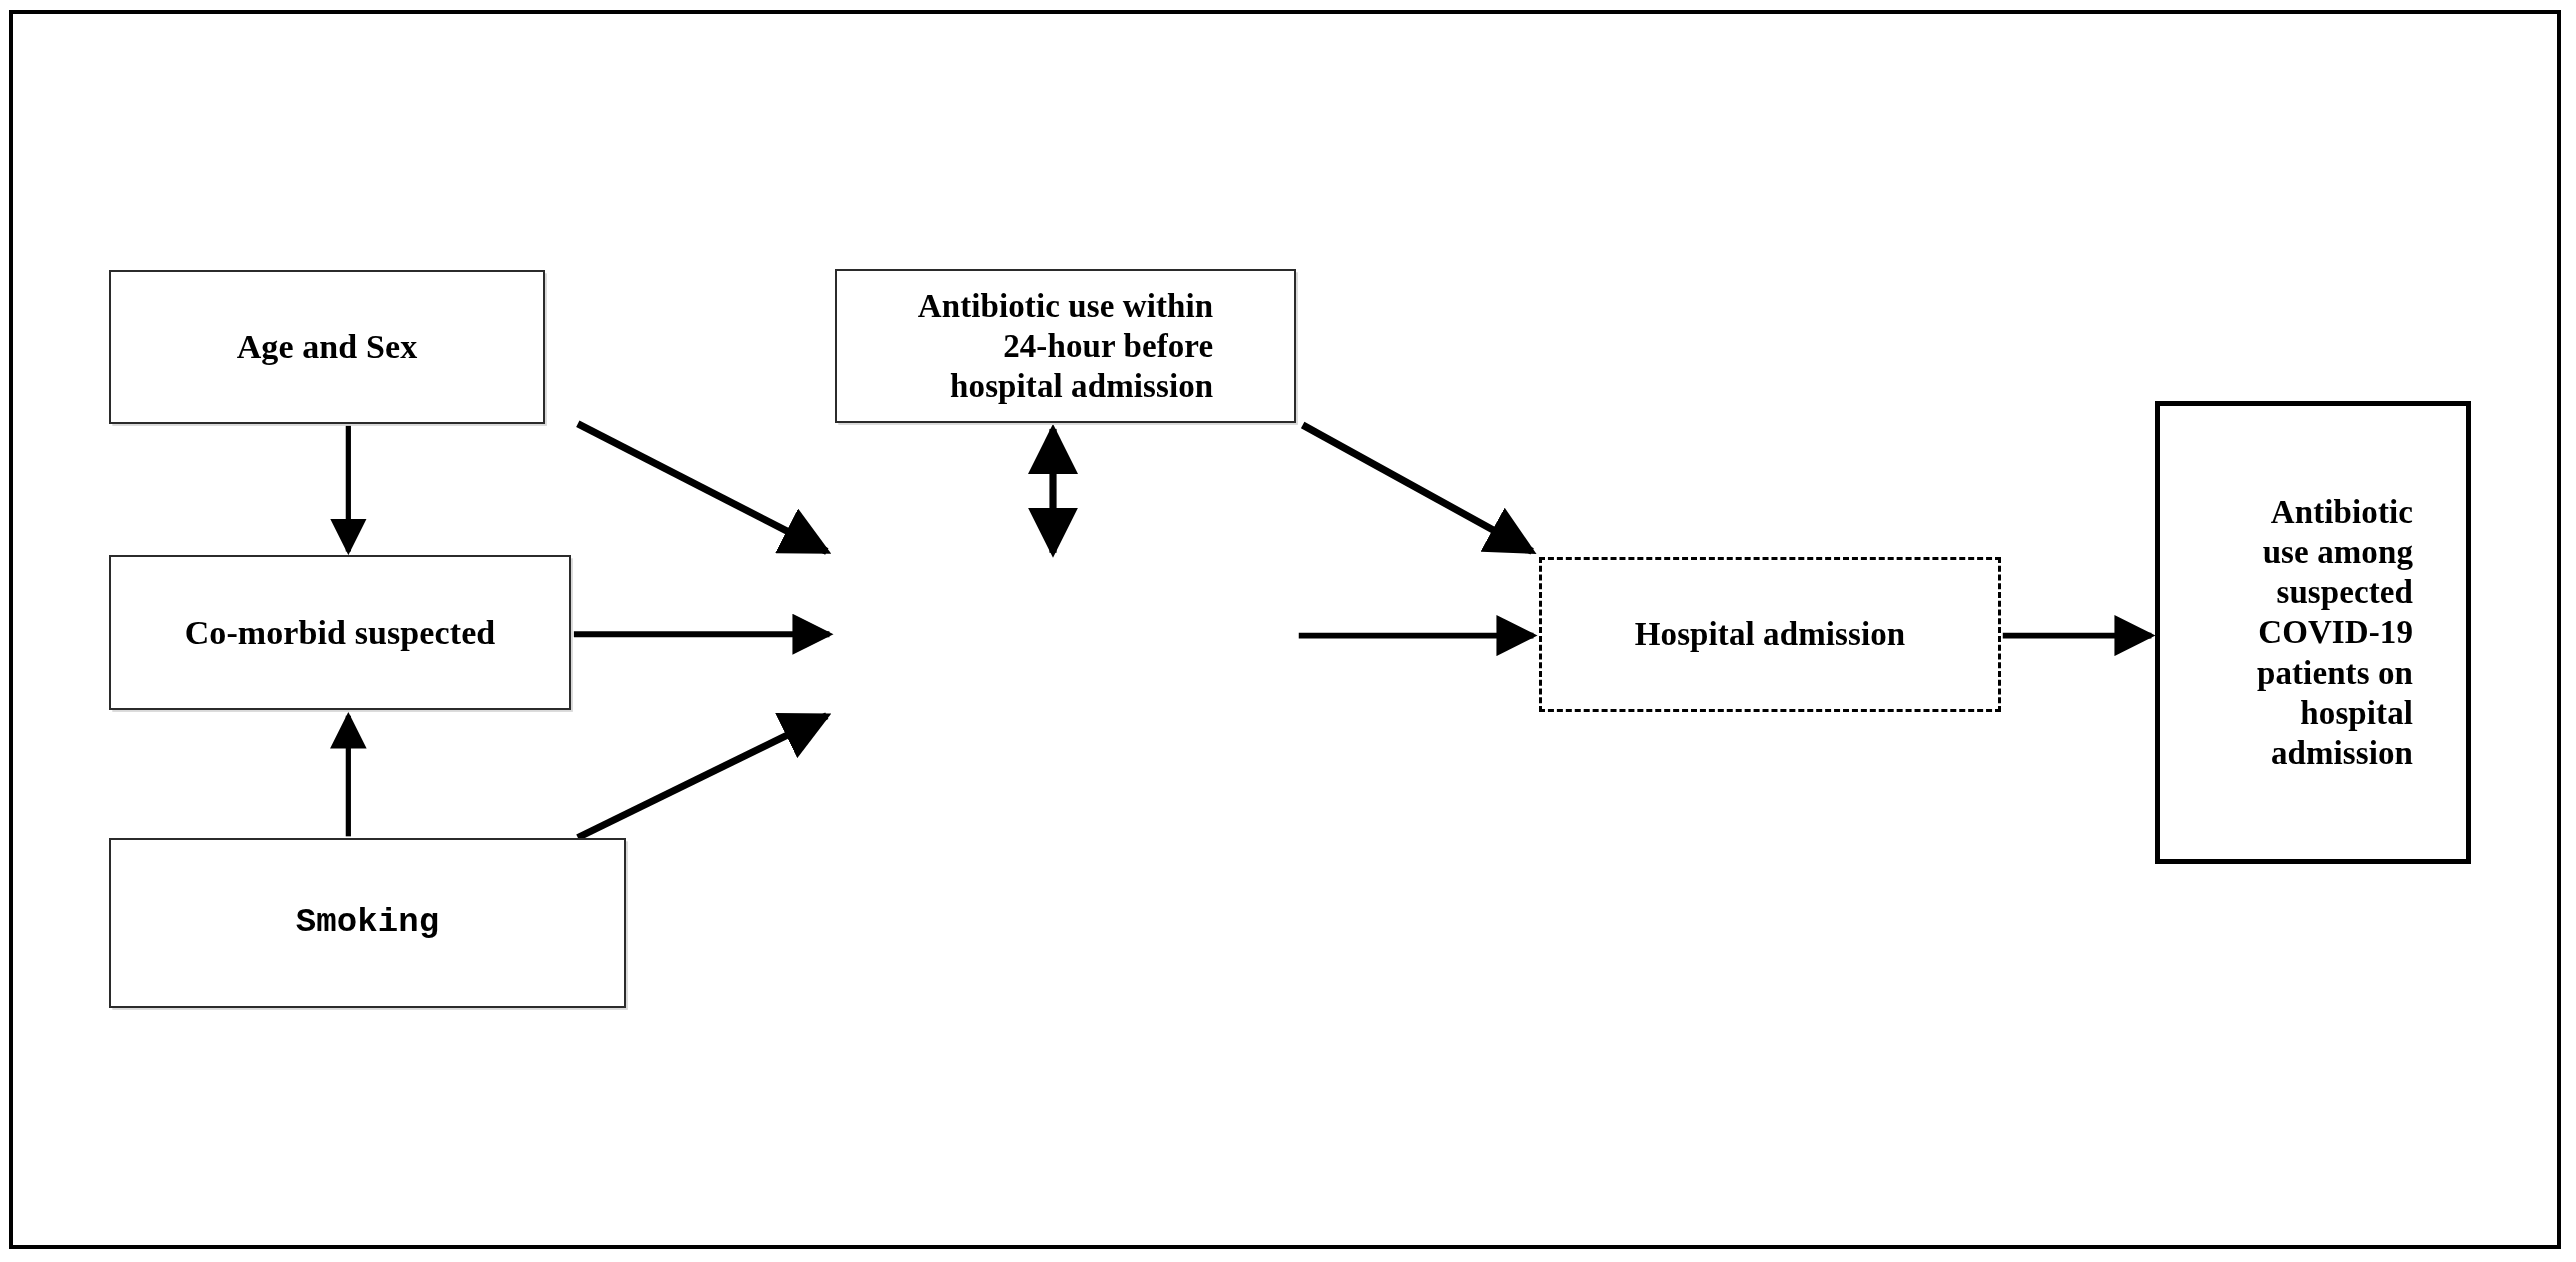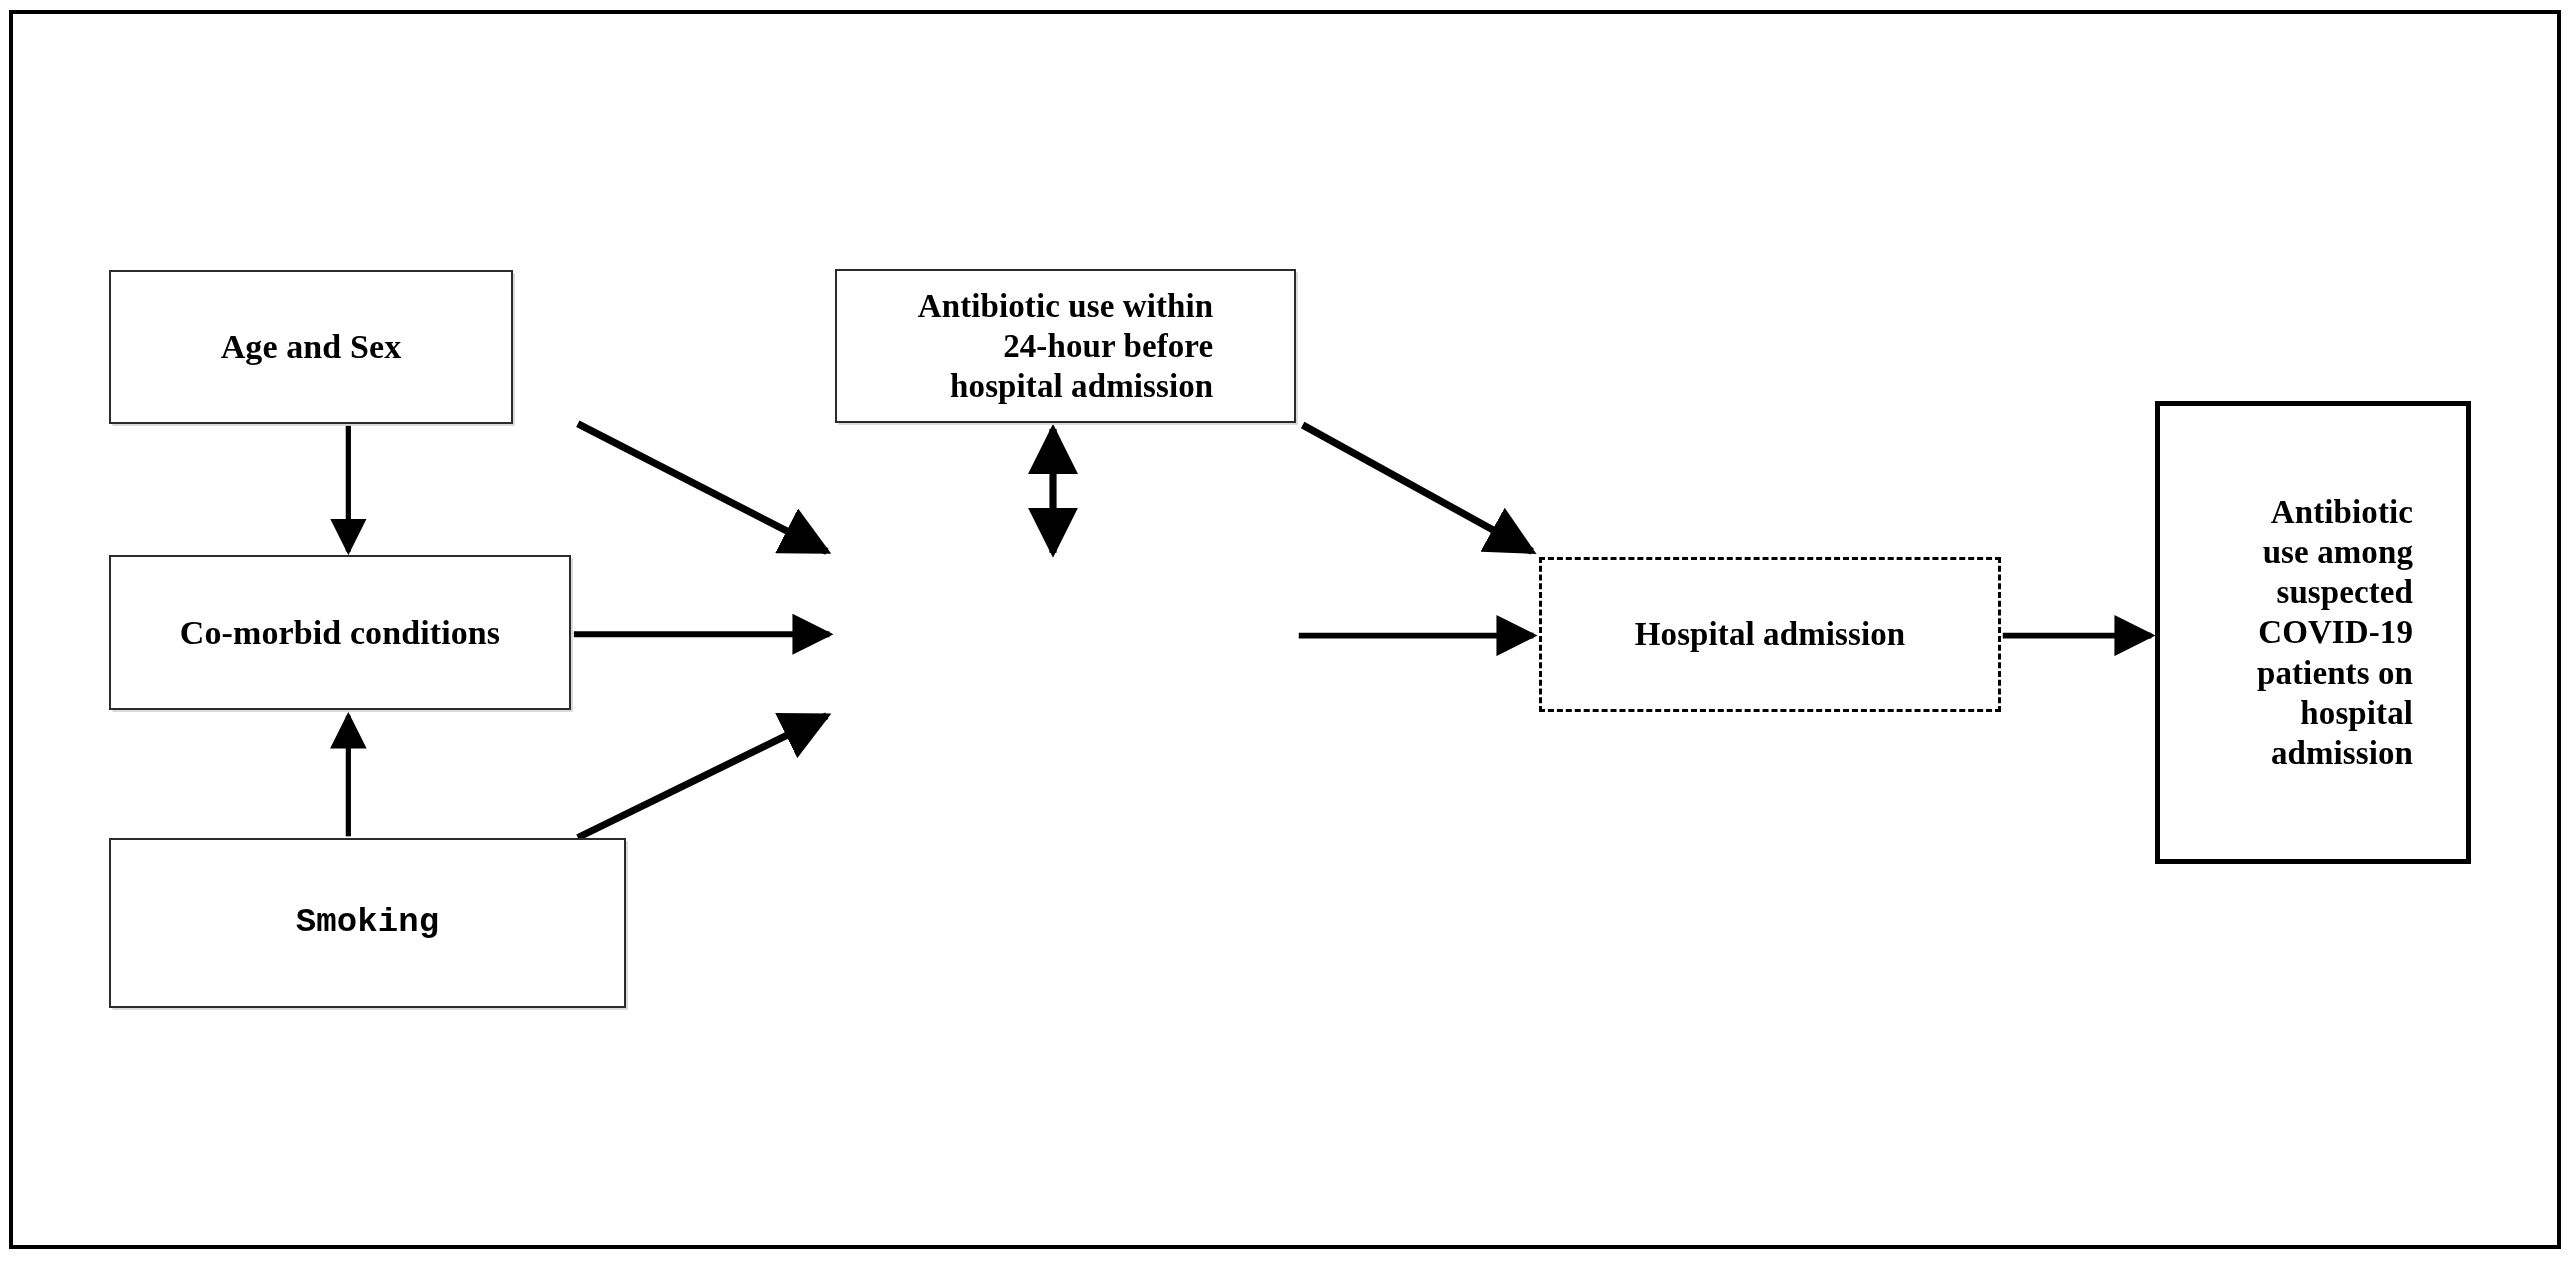--- a/index.html
+++ b/index.html
@@ -60,21 +60,21 @@
     border: 5.9px solid #000000;
     padding-left: 44px;
   }
   .node .label {
     display: block;
     white-space: pre-line;
     padding: 0 6.5px;
   }
 
   
-  #node-age-sex      { left:109px;  top:270px;  width:404px; height:154px; font-size:34px; }
+  #node-age-sex      { left:109px;  top:270px;  width:436px; height:154px; font-size:34px; }
   #node-comorbid     { left:109px;  top:555px;  width:462px; height:155px; font-size:34px; }
   #node-smoking      { left:109px;  top:838px; width:517px; height:170px; font-size:34px;font-family:Liberation Mono, monospace; }
   #node-antibiotic   { left:835px; top:269px;  width:461px; height:154px; font-size:33px; }
   #node-severity     { left:835px; top:557px;  width:462px; height:156px; font-size:34px; }
   #node-hospital     { left:1539px; top:557px;  width:462px; height:155px; font-size:33px; }
   #node-outcome      { left:2155px; top:401px;  width:316px; height:463px; font-size:33px; }
 </style>
 </head>
 <body>
 
@@ -109,21 +109,21 @@
     <line x1="1992" y1="975" x2="2352" y2="975" stroke="#000000" stroke-width="9" marker-end="url(#arrowhead)"></line>
 
     <line x1="3072" y1="975" x2="3300" y2="975" stroke="#000000" stroke-width="9" marker-end="url(#arrowhead)"></line>
   </svg>
 
   <div class="node node-thin" id="node-age-sex">
     <span class="label">Age and Sex</span>
   </div>
 
   <div class="node node-thin" id="node-comorbid">
-    <span class="label">Co-morbid conditions</span>
+    <span class="label">Co-morbid suspected</span>
   </div>
 
   <div class="node node-thin" id="node-smoking">
     <span class="label">Smoking</span>
   </div>
 
   <div class="node node-thin" id="node-antibiotic">
     <span class="label">Antibiotic use within
 24-hour before
 hospital admission</span>

